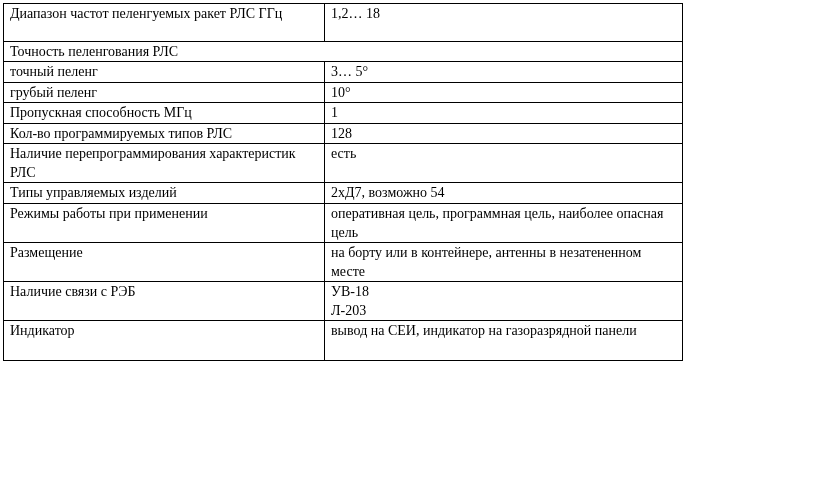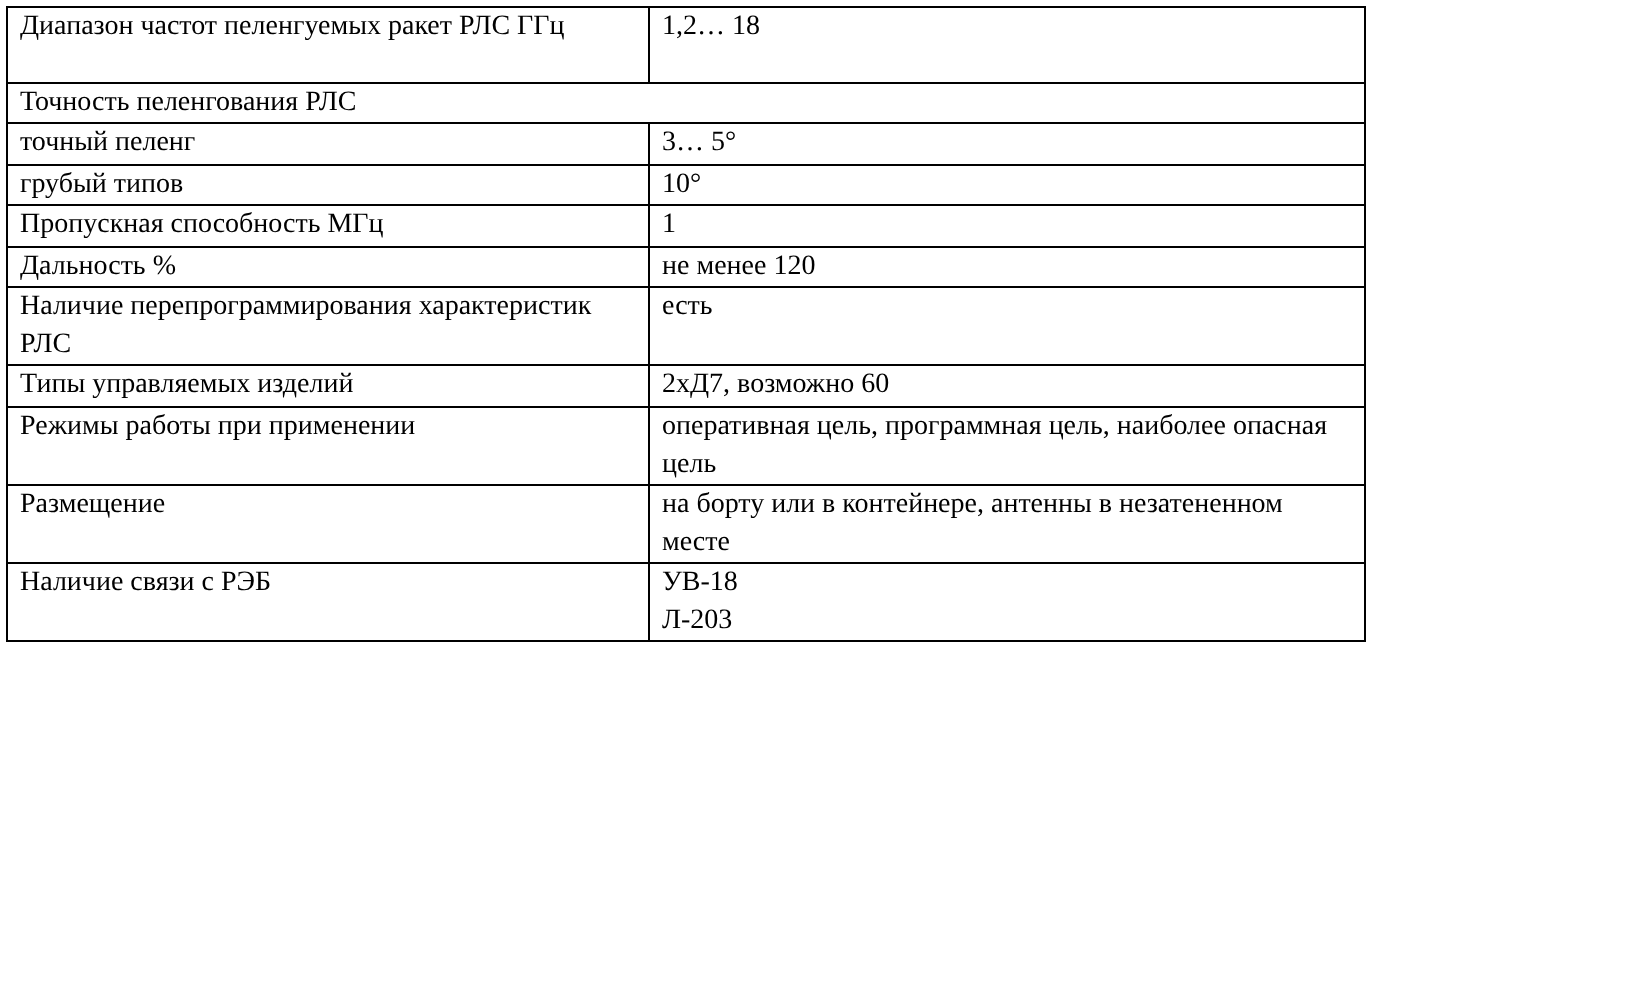--- a/index.html
+++ b/index.html
@@ -31,48 +31,52 @@
       <td>1,2… 18</td>
     </tr>
     <tr style="height:20px">
       <td colspan="2">Точность пеленгования РЛС</td>
     </tr>
     <tr style="height:21px">
       <td>точный пеленг</td>
       <td>3… 5°</td>
     </tr>
     <tr style="height:19px">
-      <td>грубый типов</td>
+      <td>грубый пеленг</td>
       <td>10°</td>
     </tr>
     <tr style="height:21px">
       <td>Пропускная способность МГц</td>
       <td>1</td>
     </tr>
     <tr style="height:20px">
-      <td>Дальность %</td>
-      <td>не менее 120</td>
+      <td>Кол-во программируемых типов РЛС</td>
+      <td>128</td>
     </tr>
     <tr style="height:36px">
       <td>Наличие перепрограммирования характеристик РЛС</td>
       <td>есть</td>
     </tr>
     <tr style="height:21px">
       <td>Типы управляемых изделий</td>
-      <td>2хД7, возможно 60</td>
+      <td>2хД7, возможно 54</td>
     </tr>
     <tr style="height:39px">
       <td>Режимы работы при применении</td>
       <td>оперативная цель, программная цель, наиболее опасная цель</td>
     </tr>
     <tr style="height:39px">
       <td>Размещение</td>
       <td>на борту или в контейнере, антенны в незатененном месте</td>
     </tr>
     <tr style="height:39px">
       <td>Наличие связи с РЭБ</td>
       <td>
         <span class="val-line">УВ-18</span>
         <span class="val-line">Л-203</span>
       </td>
     </tr>
+    <tr style="height:40px">
+      <td>Индикатор</td>
+      <td>вывод на СЕИ, индикатор на газоразрядной панели</td>
+    </tr>
   </tbody>
 </table>
 
 </body></html>

